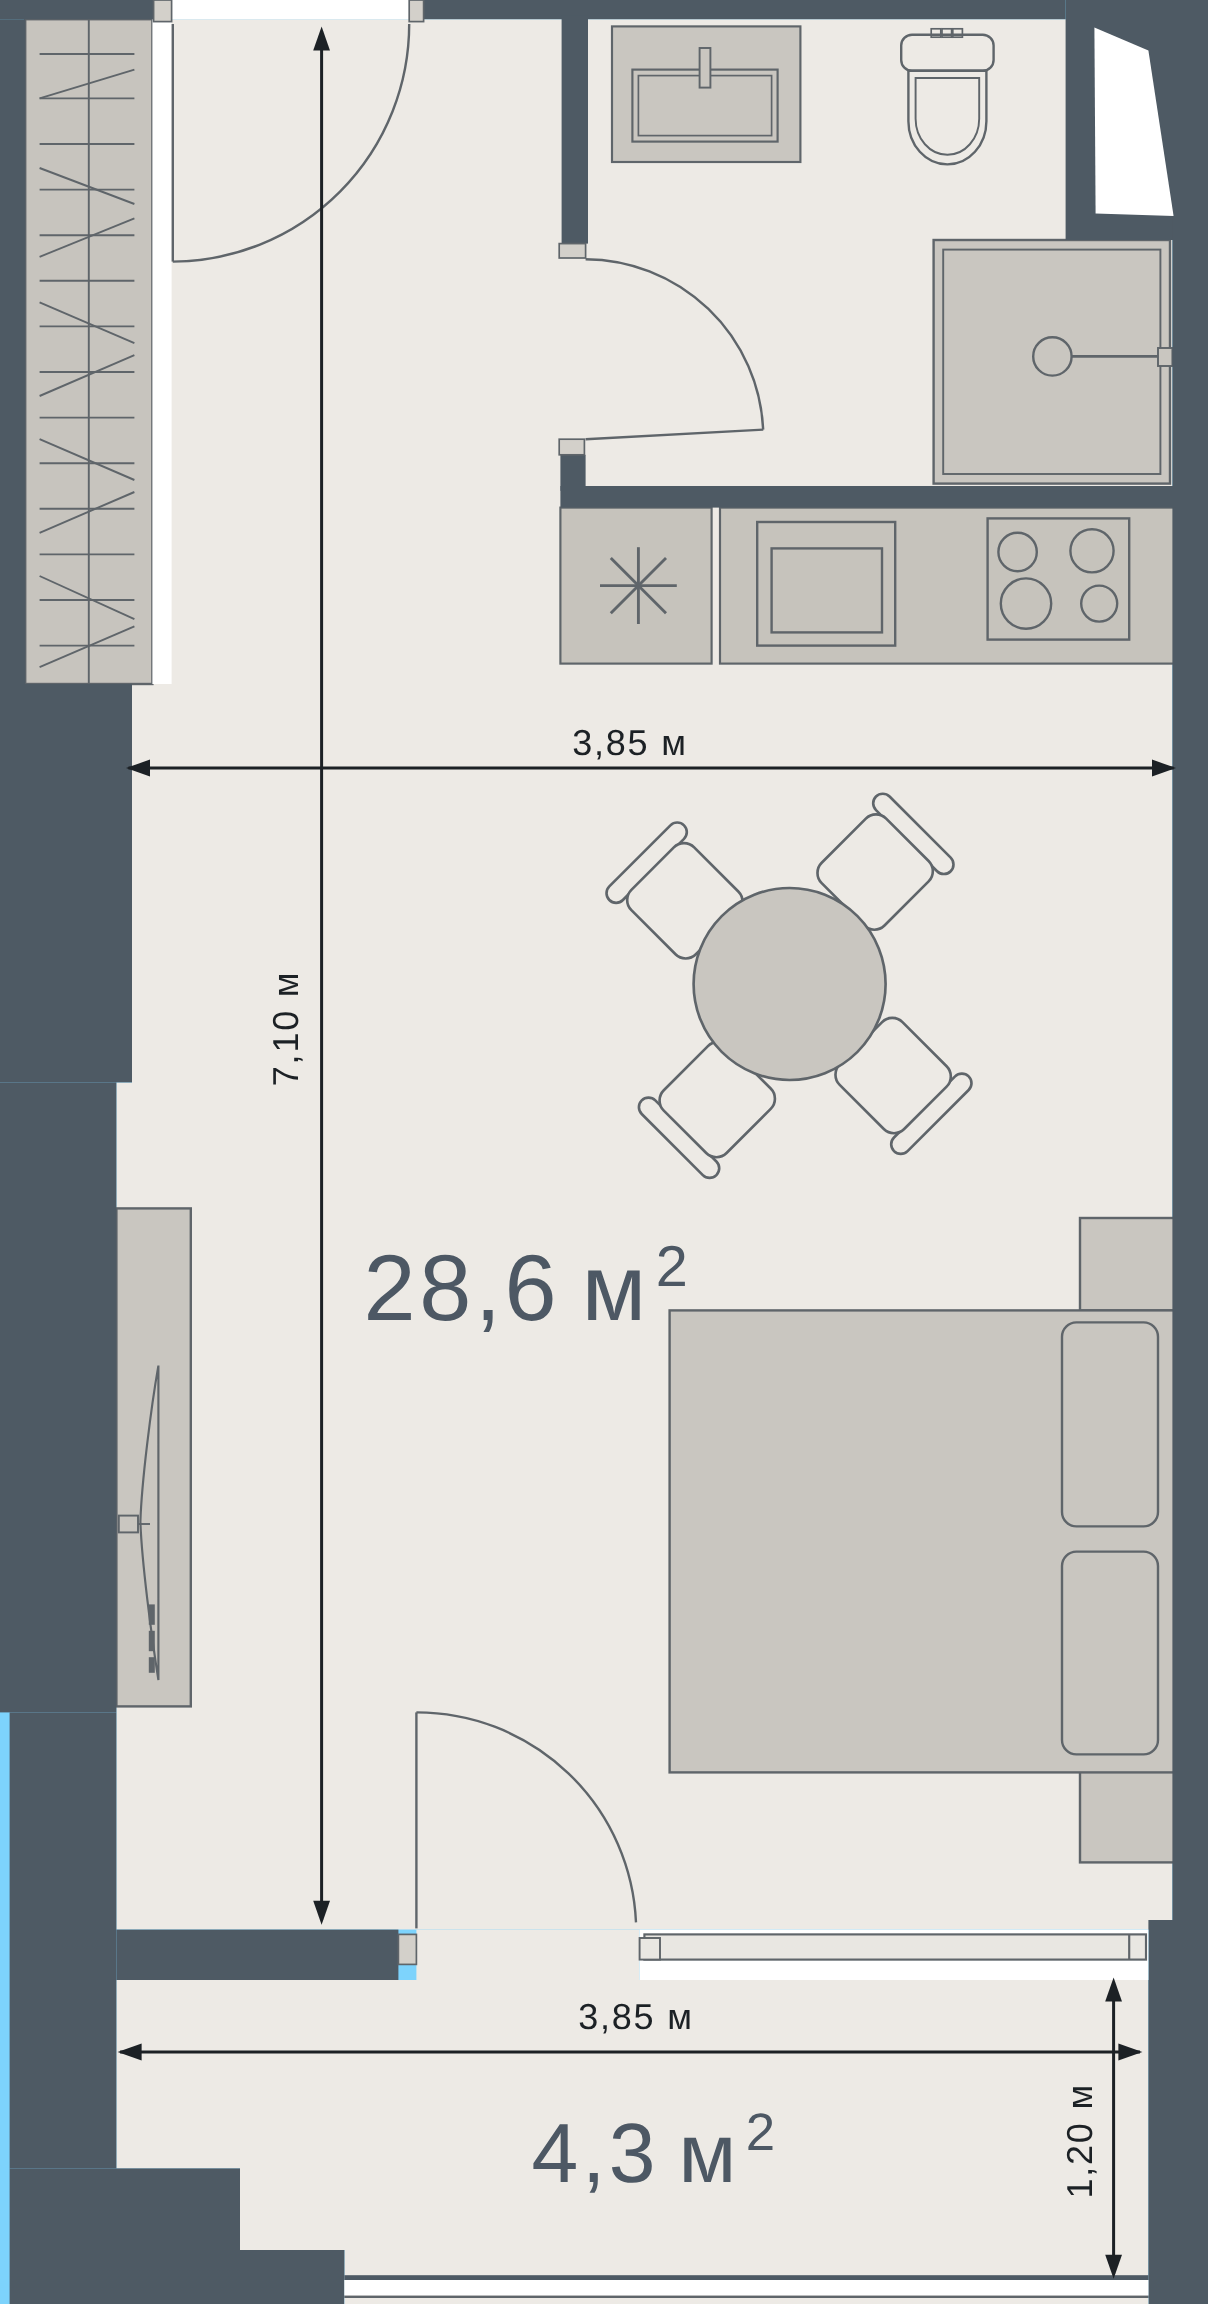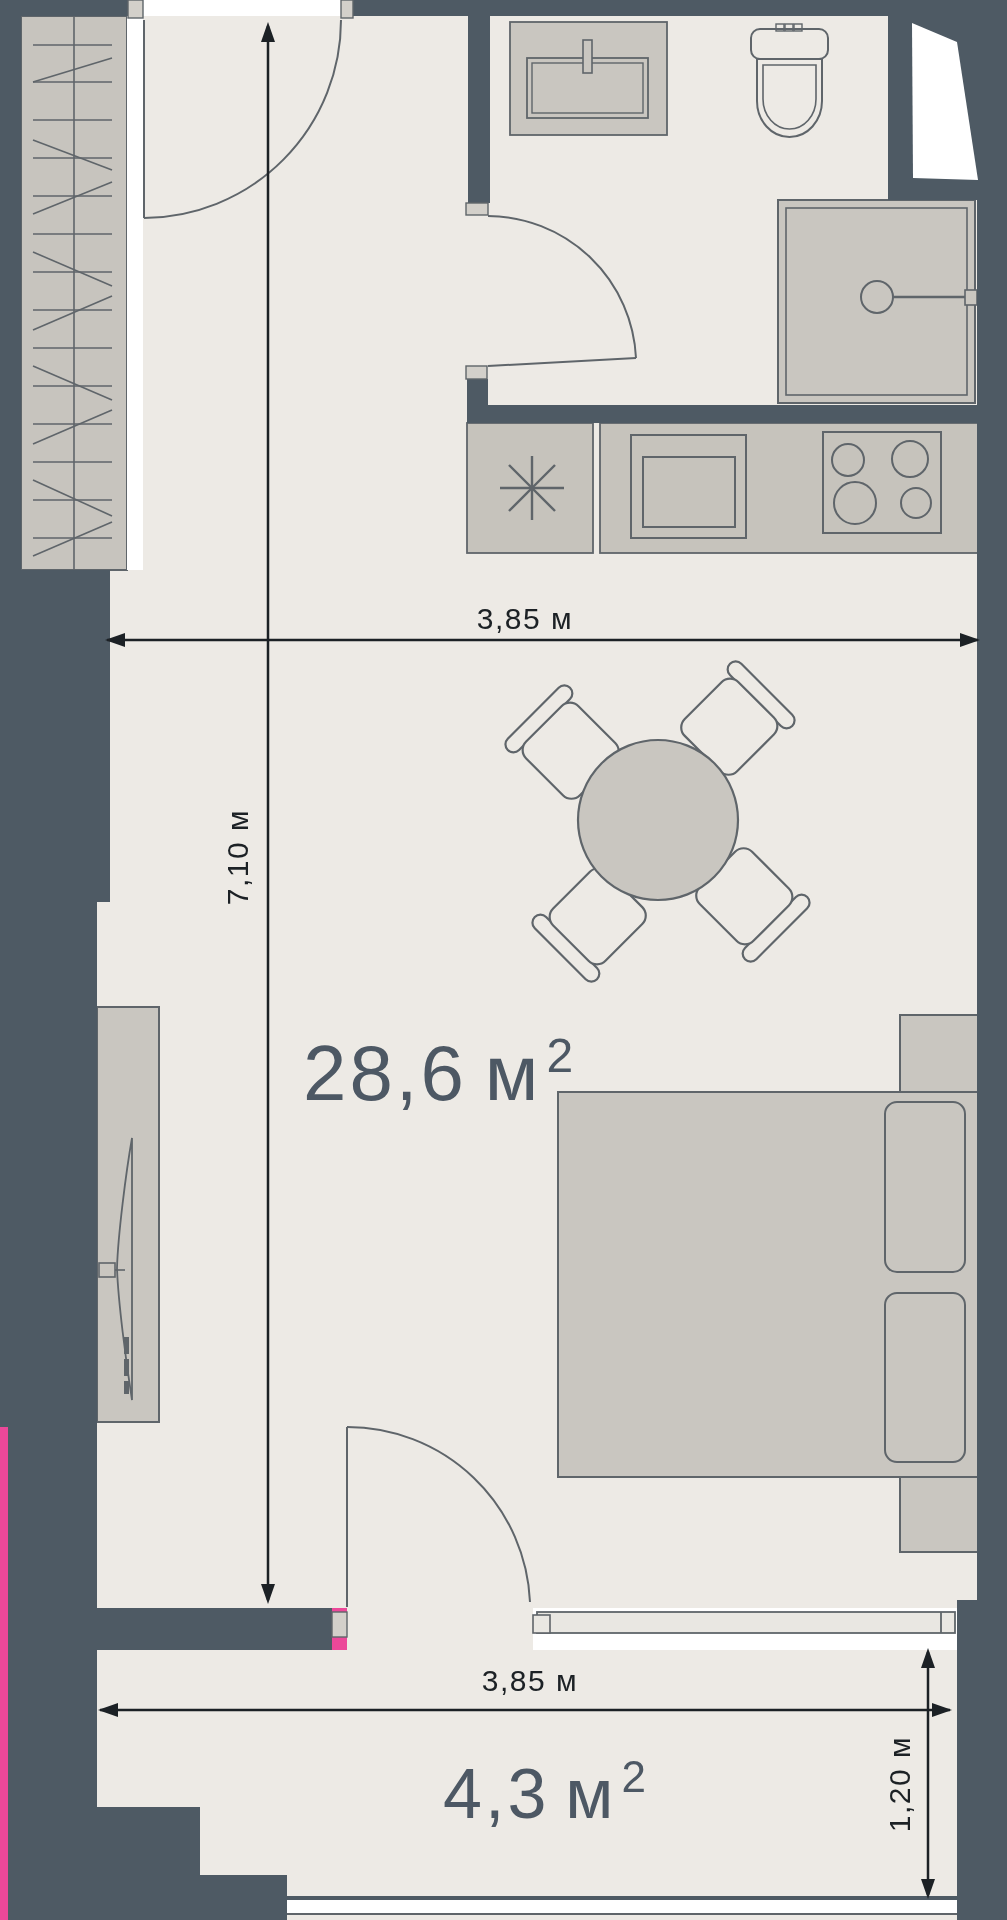--- a/index.html
+++ b/index.html
@@ -1,16 +1,16 @@
 <!DOCTYPE html>
 <html><head>
 <meta charset="utf-8">
 <style>
   html, body { margin: 0; padding: 0; background: #ffffff; }
-  .plan-wrap { width: 1007px; height: 1920px; position: relative; background: #ec4899; overflow: hidden; text-align: center; }
+  .plan-wrap { width: 1007px; height: 1920px; position: relative; background: #7dd3fc; overflow: hidden; text-align: center; }
   svg { display: block; }
   text { font-family: "Liberation Sans", sans-serif; }
   .dim-text { font-size: 30px; letter-spacing: 1.5px; }
   .area-text { font-weight: 500; letter-spacing: 3px; }
 </style>
 </head>
 <body>
 
 <div class="plan-wrap">
 <svg width="1007" height="1920" viewBox="0 0 1007 1920">

